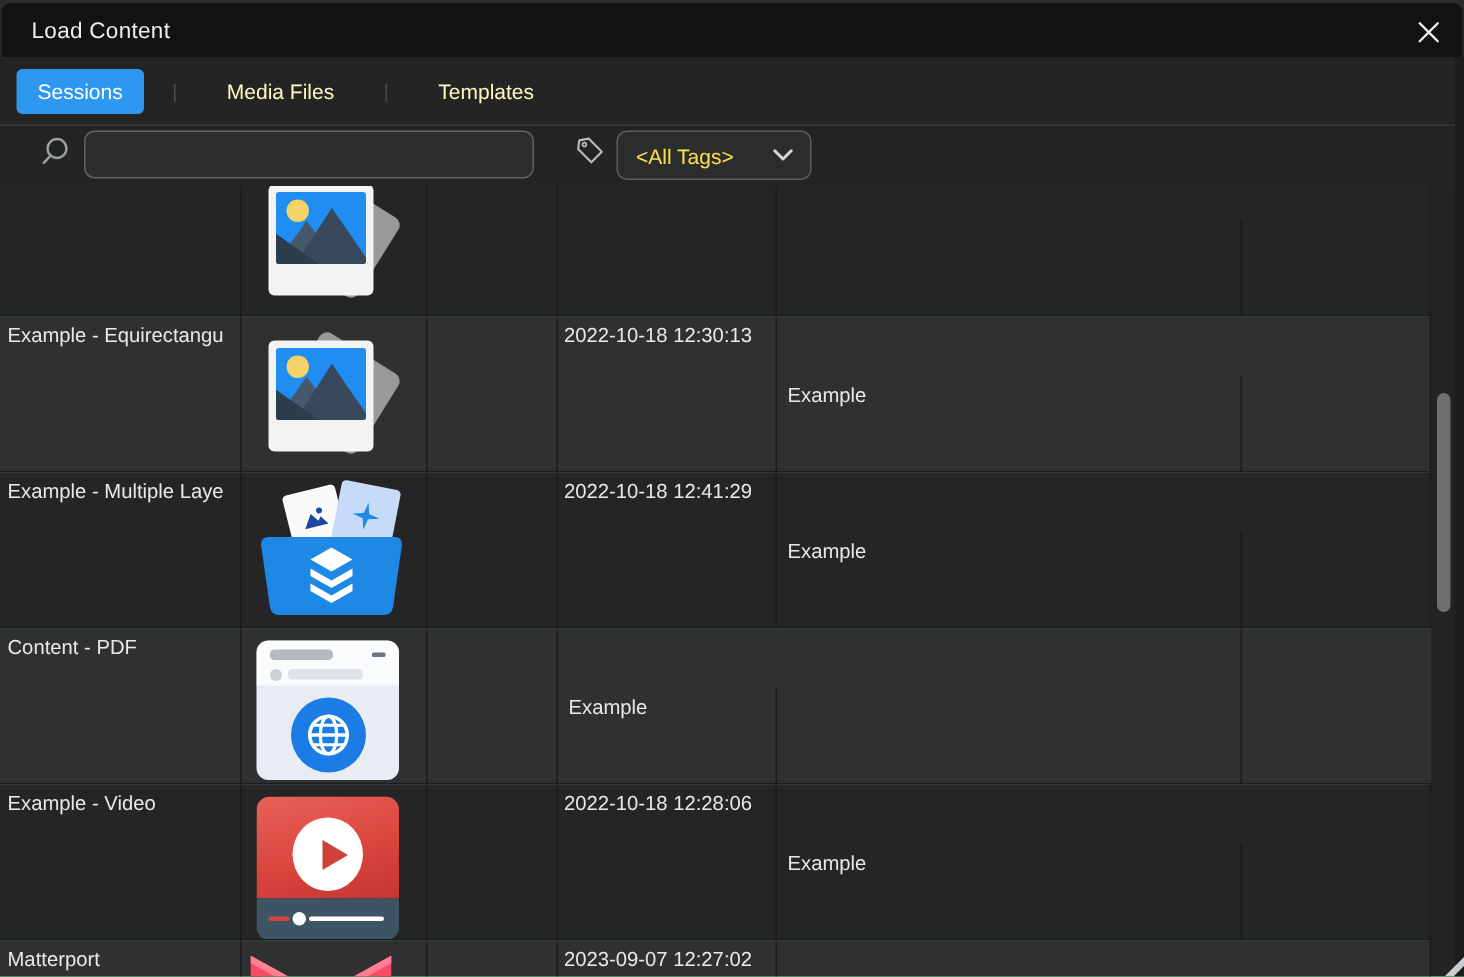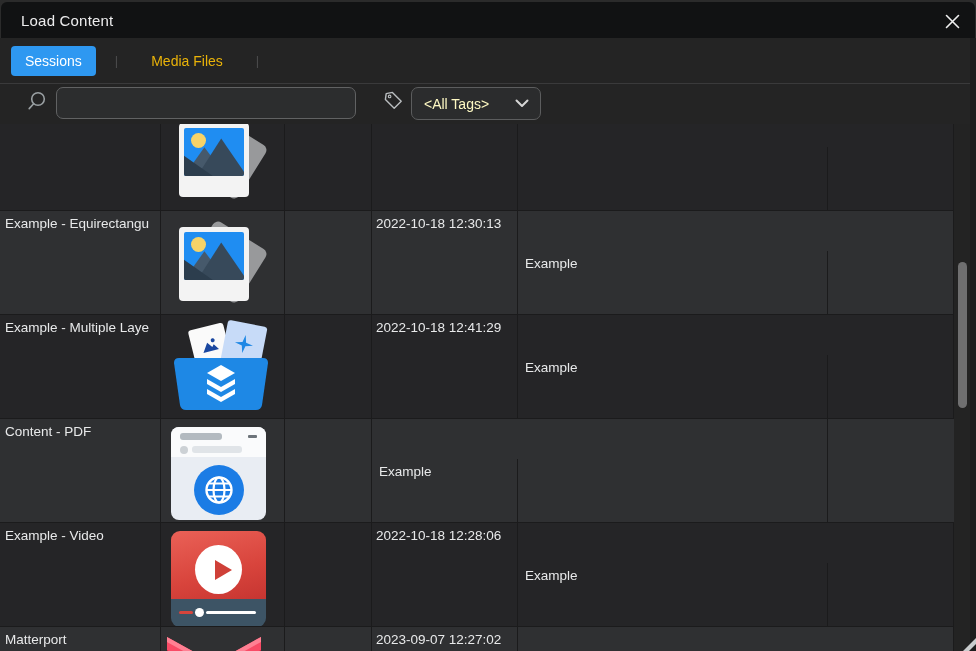--- a/index.html
+++ b/index.html
@@ -26,21 +26,21 @@
   }
 
   
   .tabbar {
     position:absolute; top:38px; left:0; width:970px; height:46px;
     background:#242424; display:flex; align-items:center;
     border-bottom:1px solid #3a3a3b;
     padding-left:11px;
   }
   .tab {
-    border:none; background:transparent; color:#eab308;
+    border:none; background:transparent; color:#fef9c3;
     font-size:14px; font-family:inherit; cursor:pointer;
     height:30px; padding:0 14px; border-radius:4px;
   }
   .tab.active { background:#2e98f1; color:#ffffff;text-align:right; }
   .tab-sep { color:#4b4b4c; font-size:13px; margin:0 19px; }
 
   
   .searchbar {
     position:absolute; top:84px; left:0; width:970px; height:40px;
     background:#242424;
@@ -51,21 +51,21 @@
     background:#2c2d2e; border:1px solid #616263; border-radius:7px;
     color:#e8e9ea; font-size:14px; padding:0 10px; outline:none;
     font-family:inherit;
   }
   .tag-icon { position:absolute; left:383px; top:6px; }
   .dropdown {
     position:absolute; left:411px; top:3px; width:130px; height:33px;
     background:#2b2c2d; border:1px solid #5c5d5e; border-radius:7px;
     display:flex; align-items:center; cursor:pointer;
   }
-  .dropdown-value { font-size:14px; color:#fef9c3; margin-left:12px; flex:1; }
+  .dropdown-value { font-size:14px; color:#fde047; margin-left:12px; flex:1; }
   .dropdown-chevron { margin-right:11px; }
 
   
   .table-viewport {
     position:absolute; top:124px; left:0; width:970px; height:527px;
     overflow:hidden; background:#86efac;
   }
   .rows { position:absolute; top:-17px; left:0; width:954px; }
   .row {
     display:grid;
@@ -169,20 +169,21 @@
         <path d="M1.5 1.5 L13.5 13.5 M13.5 1.5 L1.5 13.5" stroke="#f0f0f0" stroke-width="1.6" stroke-linecap="round"></path>
       </svg>
     </button>
   </div>
 
   <div class="tabbar">
     <button class="tab active">Sessions</button>
     <span class="tab-sep">|</span>
     <button class="tab">Media Files</button>
     <span class="tab-sep">|</span>
+    <button class="tab">Templates</button>
   </div>
 
   <div class="searchbar">
     <svg class="search-icon" width="22" height="22" viewBox="0 0 22 22">
       <circle cx="12" cy="9" r="6.3" fill="none" stroke="#9aa0a3" stroke-width="1.6"></circle>
       <path d="M7.6 13.8 L3.2 18.6" stroke="#9aa0a3" stroke-width="1.6" stroke-linecap="round"></path>
     </svg>
     <input class="search-input" type="text" value="" style="">
     <svg class="tag-icon" width="21" height="21" viewBox="0 0 21 21">
       <path d="M3.2 3.6 L9.4 2.4 L18.2 11.2 L11.2 18.2 L2.4 9.4 Z" fill="none" stroke="#b9bdbf" stroke-width="1.4" stroke-linejoin="round"></path>

